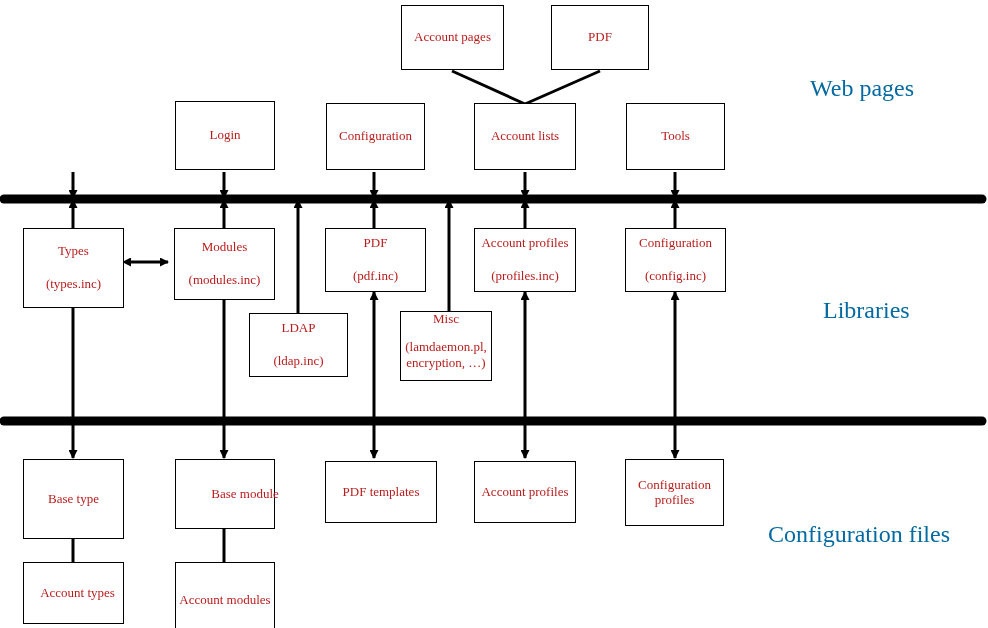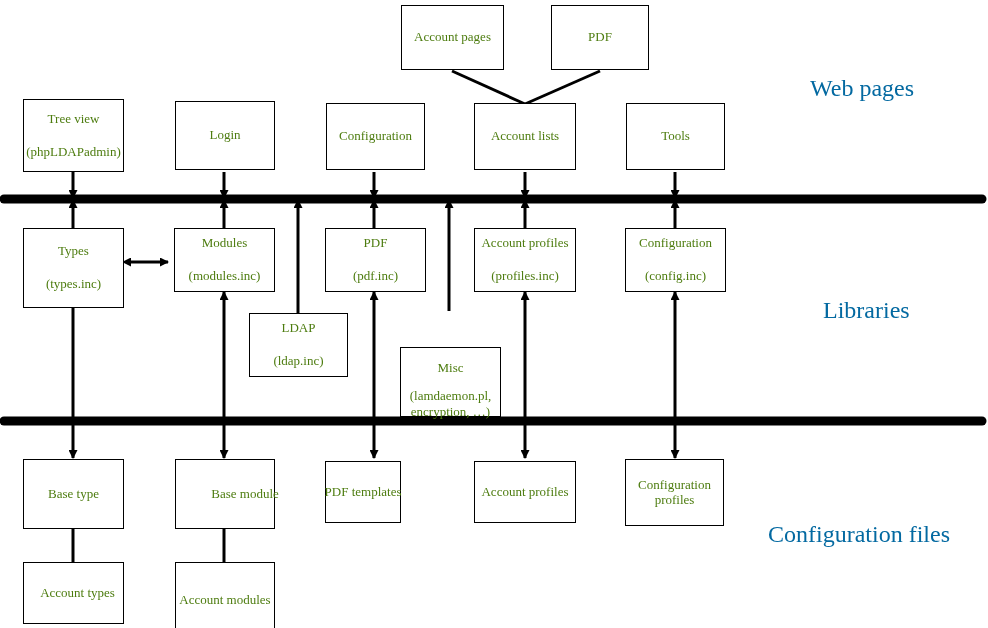--- a/index.html
+++ b/index.html
@@ -26,21 +26,21 @@
     position: absolute;
     border: 1px solid #000000;
     background: #ffffff;
     box-sizing: border-box;
     display: flex;
     flex-direction: column;
     align-items: center;
     justify-content: center;
     font-family: "Liberation Serif", "DejaVu Serif", serif;
     font-size: 13px;
-    color: #4d7c0f;
+    color: #b91c1c;
     line-height: 1.15;
     z-index: 3;
     text-align: center;
     white-space: nowrap;
   }
   .node .line1 { display: block; }
   .node .line2 { display: block; }
   .node.two-line .line1 { margin-bottom: 18px; }
   .node.wrap { white-space: normal; }
   .node.wrap .line2 { white-space: normal; line-height: 1.25; }
@@ -129,74 +129,70 @@
   <div class="band-label" style="left:823px; top:297px;">Libraries</div>
   <div class="band-label" style="left:768px; top:521px;">Configuration files</div>
 
   <div class="node" style="left:401px; top:5px; width:103px; height:65px;">
     <span class="line1" style="margin-bottom: 0px;">Account pages</span>
   </div>
   <div class="node" style="left:551px; top:5px; width:98px; height:65px;">
     <span class="line1" style="margin-bottom: 0px;">PDF</span>
   </div>
 
-  <div class="node two-line" style="left:23px; top:99px; width:101px; height:73px;">
-    <span class="line1">Tree view</span>
-    <span class="line2">(phpLDAPadmin)</span>
-  </div>
   <div class="node" style="left:175px; top:101px; width:100px; height:69px;">
     <span class="line1" style="margin-bottom: 0px;">Login</span>
   </div>
   <div class="node" style="left:326px; top:103px; width:99px; height:67px;">
     <span class="line1" style="margin-bottom: 0px;">Configuration</span>
   </div>
   <div class="node" style="left:474px; top:103px; width:102px; height:67px;">
     <span class="line1" style="margin-bottom: 0px;">Account lists</span>
   </div>
   <div class="node" style="left:626px; top:103px; width:99px; height:67px;">
     <span class="line1" style="margin-bottom: 0px;">Tools</span>
   </div>
 
   <div class="node two-line" style="left:23px; top:228px; width:101px; height:80px;">
     <span class="line1">Types</span>
     <span class="line2">(types.inc)</span>
   </div>
-  <div class="node two-line" style="left:174px; top:228px; width:101px; height:64px;">
+  <div class="node two-line" style="left:174px; top:228px; width:101px; height:72px;">
     <span class="line1">Modules</span>
     <span class="line2">(modules.inc)</span>
   </div>
   <div class="node two-line" style="left:325px; top:228px; width:101px; height:64px;">
     <span class="line1">PDF</span>
     <span class="line2">(pdf.inc)</span>
   </div>
   <div class="node two-line" style="left:474px; top:228px; width:102px; height:64px;">
     <span class="line1">Account profiles</span>
     <span class="line2">(profiles.inc)</span>
   </div>
   <div class="node two-line" style="left:625px; top:228px; width:101px; height:64px;">
     <span class="line1">Configuration</span>
     <span class="line2">(config.inc)</span>
   </div>
 
   <div class="node two-line" style="left:249px; top:313px; width:99px; height:64px;">
     <span class="line1">LDAP</span>
     <span class="line2">(ldap.inc)</span>
   </div>
-  <div class="node wrap" style="left:400px; top:311px; width:101px; height:70px; justify-content:flex-start; padding-top:13px;margin-top:36px;">
+  <div class="node wrap" style="left:400px; top:311px; width:92px; height:70px; justify-content:flex-start; padding-top:0;">
     <span class="line1" style="margin-bottom:12px;">Misc</span>
     <span class="line2">(lamdaemon.pl, encryption, …)</span>
   </div>
 
-  <div class="node" style="left:23px; top:459px; width:101px; height:70px;">
+  <div class="node" style="left:23px; top:459px; width:101px; height:80px;">
     <span class="line1" style="margin-bottom: 0px;">Base type</span>
   </div>
   <div class="node" style="left:175px; top:459px; width:100px; height:70px;padding-left:40px;">
     <span class="line1" style="margin-bottom: 0px;">Base module</span>
   </div>
-  <div class="node" style="left:325px; top:461px; width:76px; height:62px;">
+  <div class="node" style="left:325px; top:461px; width:112px; height:62px;">
     <span class="line1" style="margin-bottom: 0px;">PDF templates</span>
   </div>
   <div class="node" style="left:474px; top:461px; width:102px; height:62px;">
     <span class="line1" style="margin-bottom: 0px;">Account profiles</span>
   </div>
   <div class="node" style="left:625px; top:459px; width:99px; height:67px;">
     <span class="line1">Configuration</span>
     <span class="line2">profiles</span>
   </div>
 

